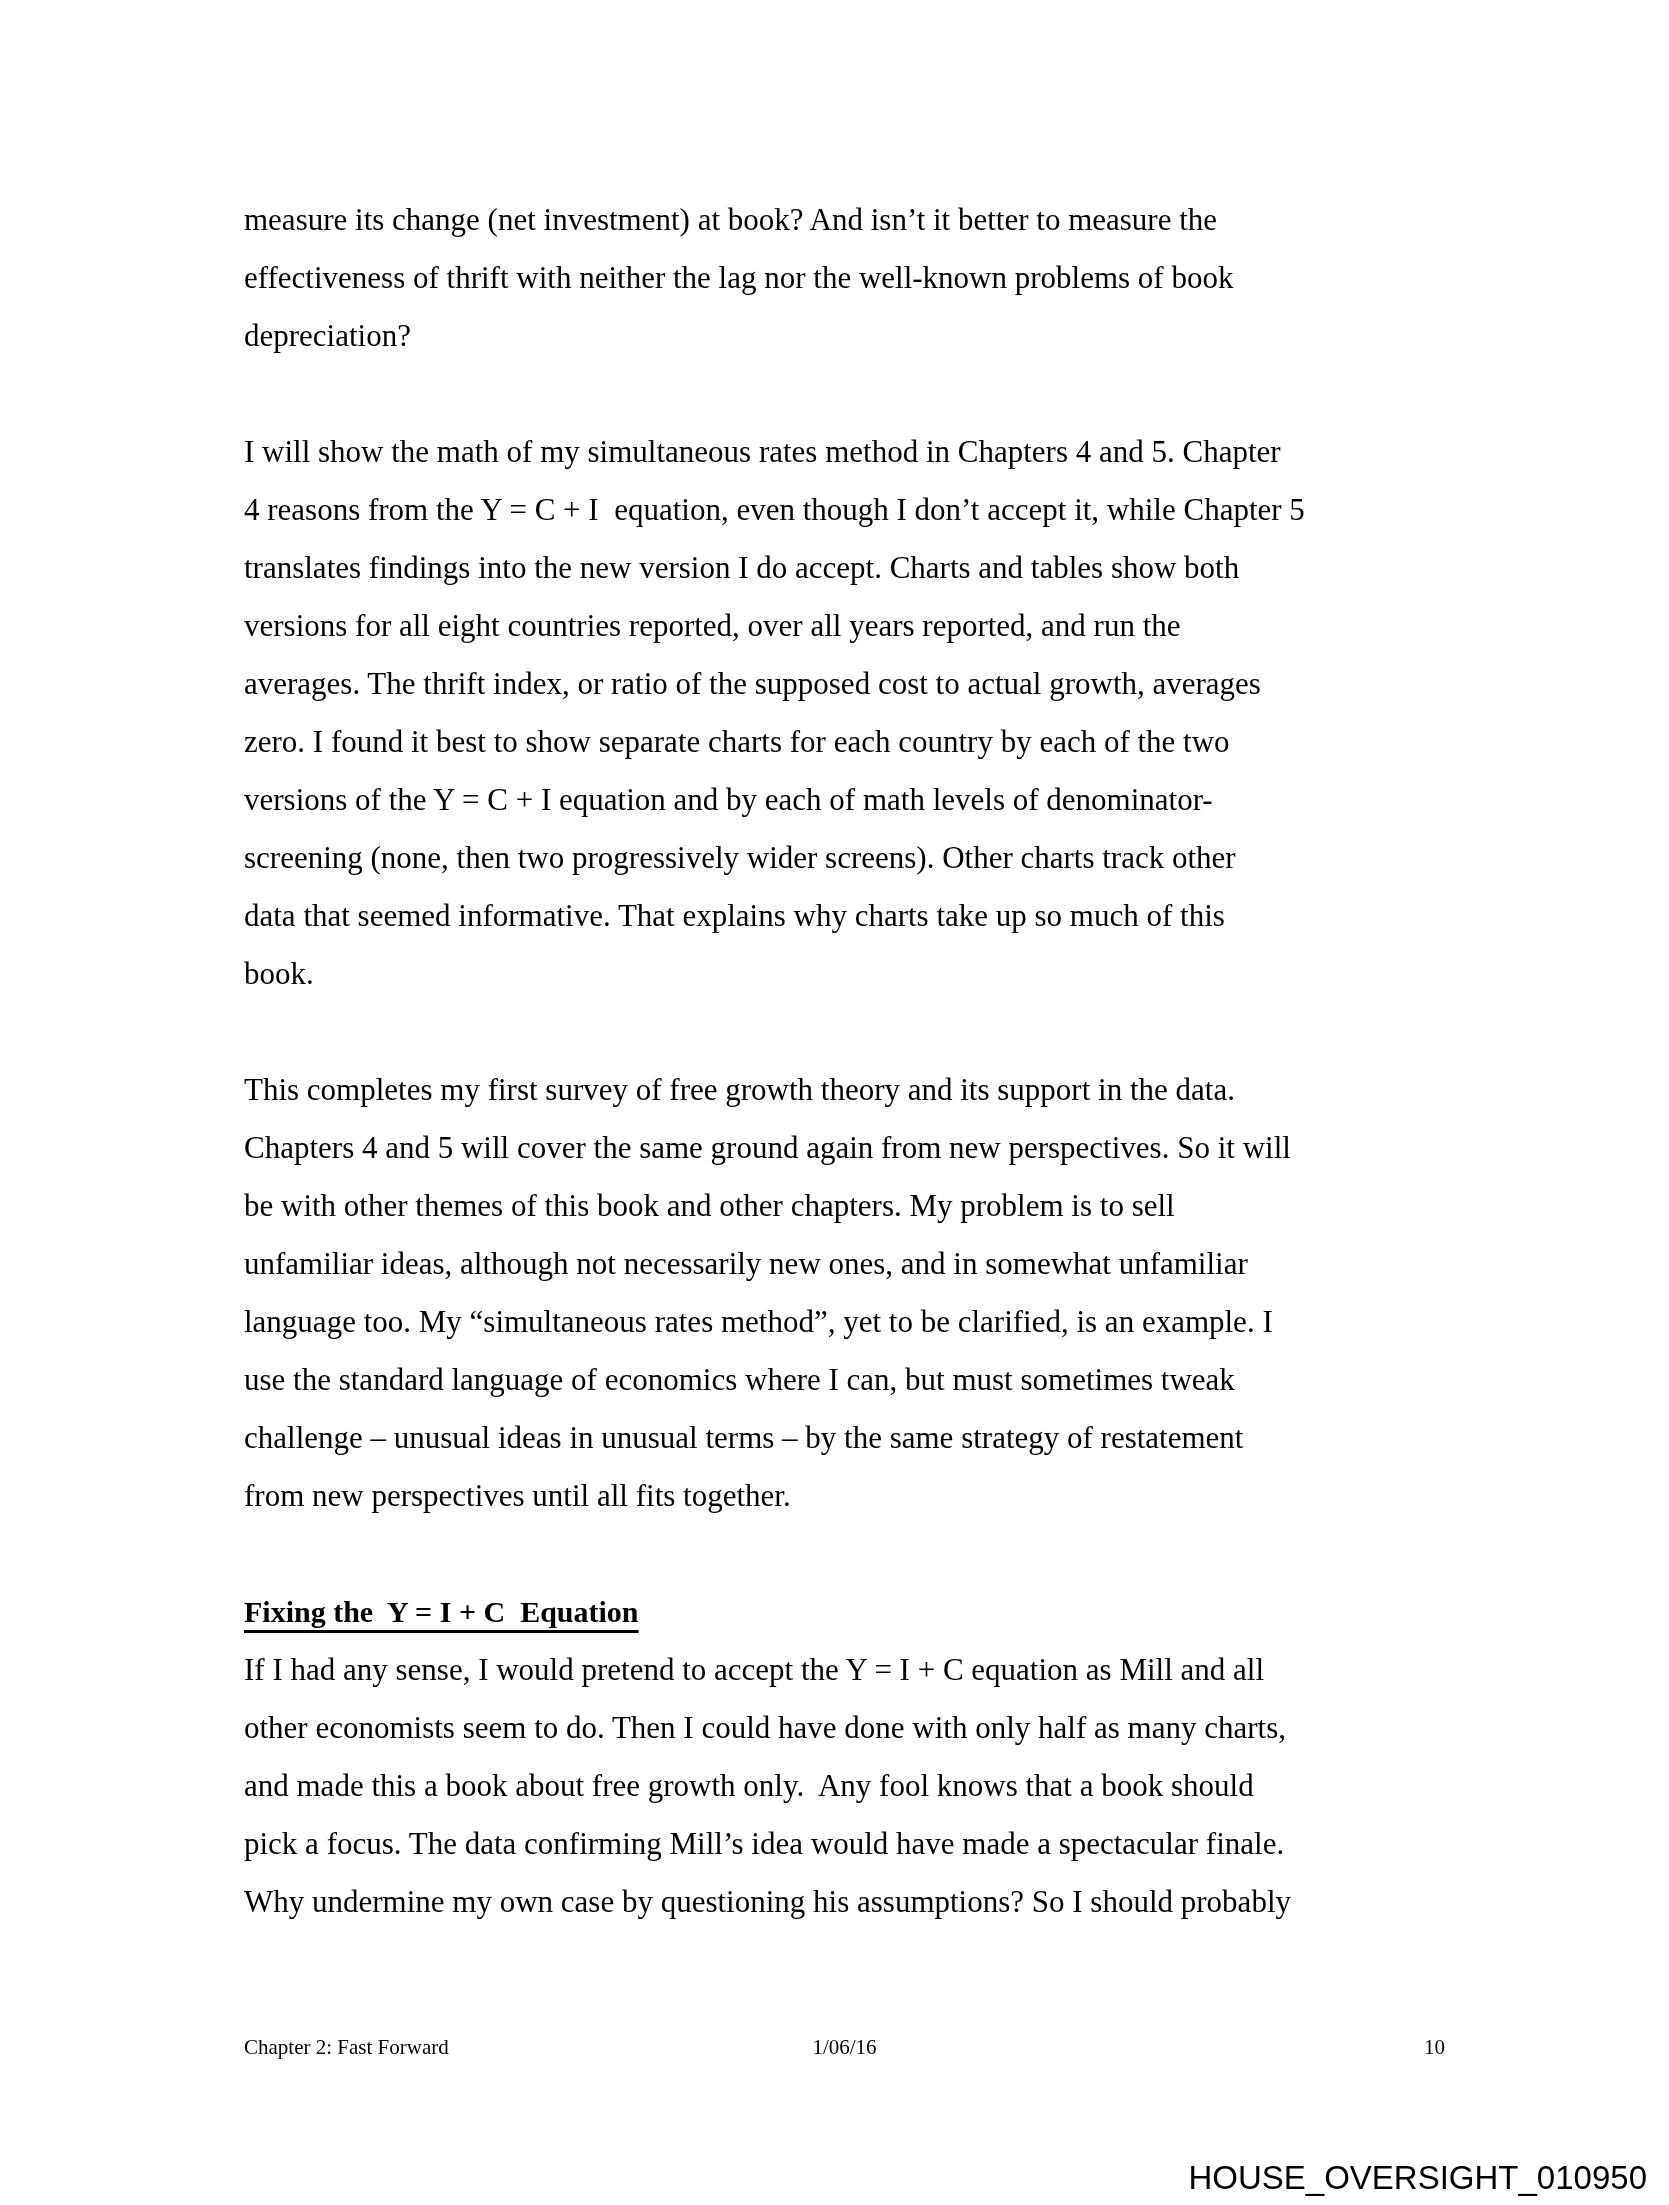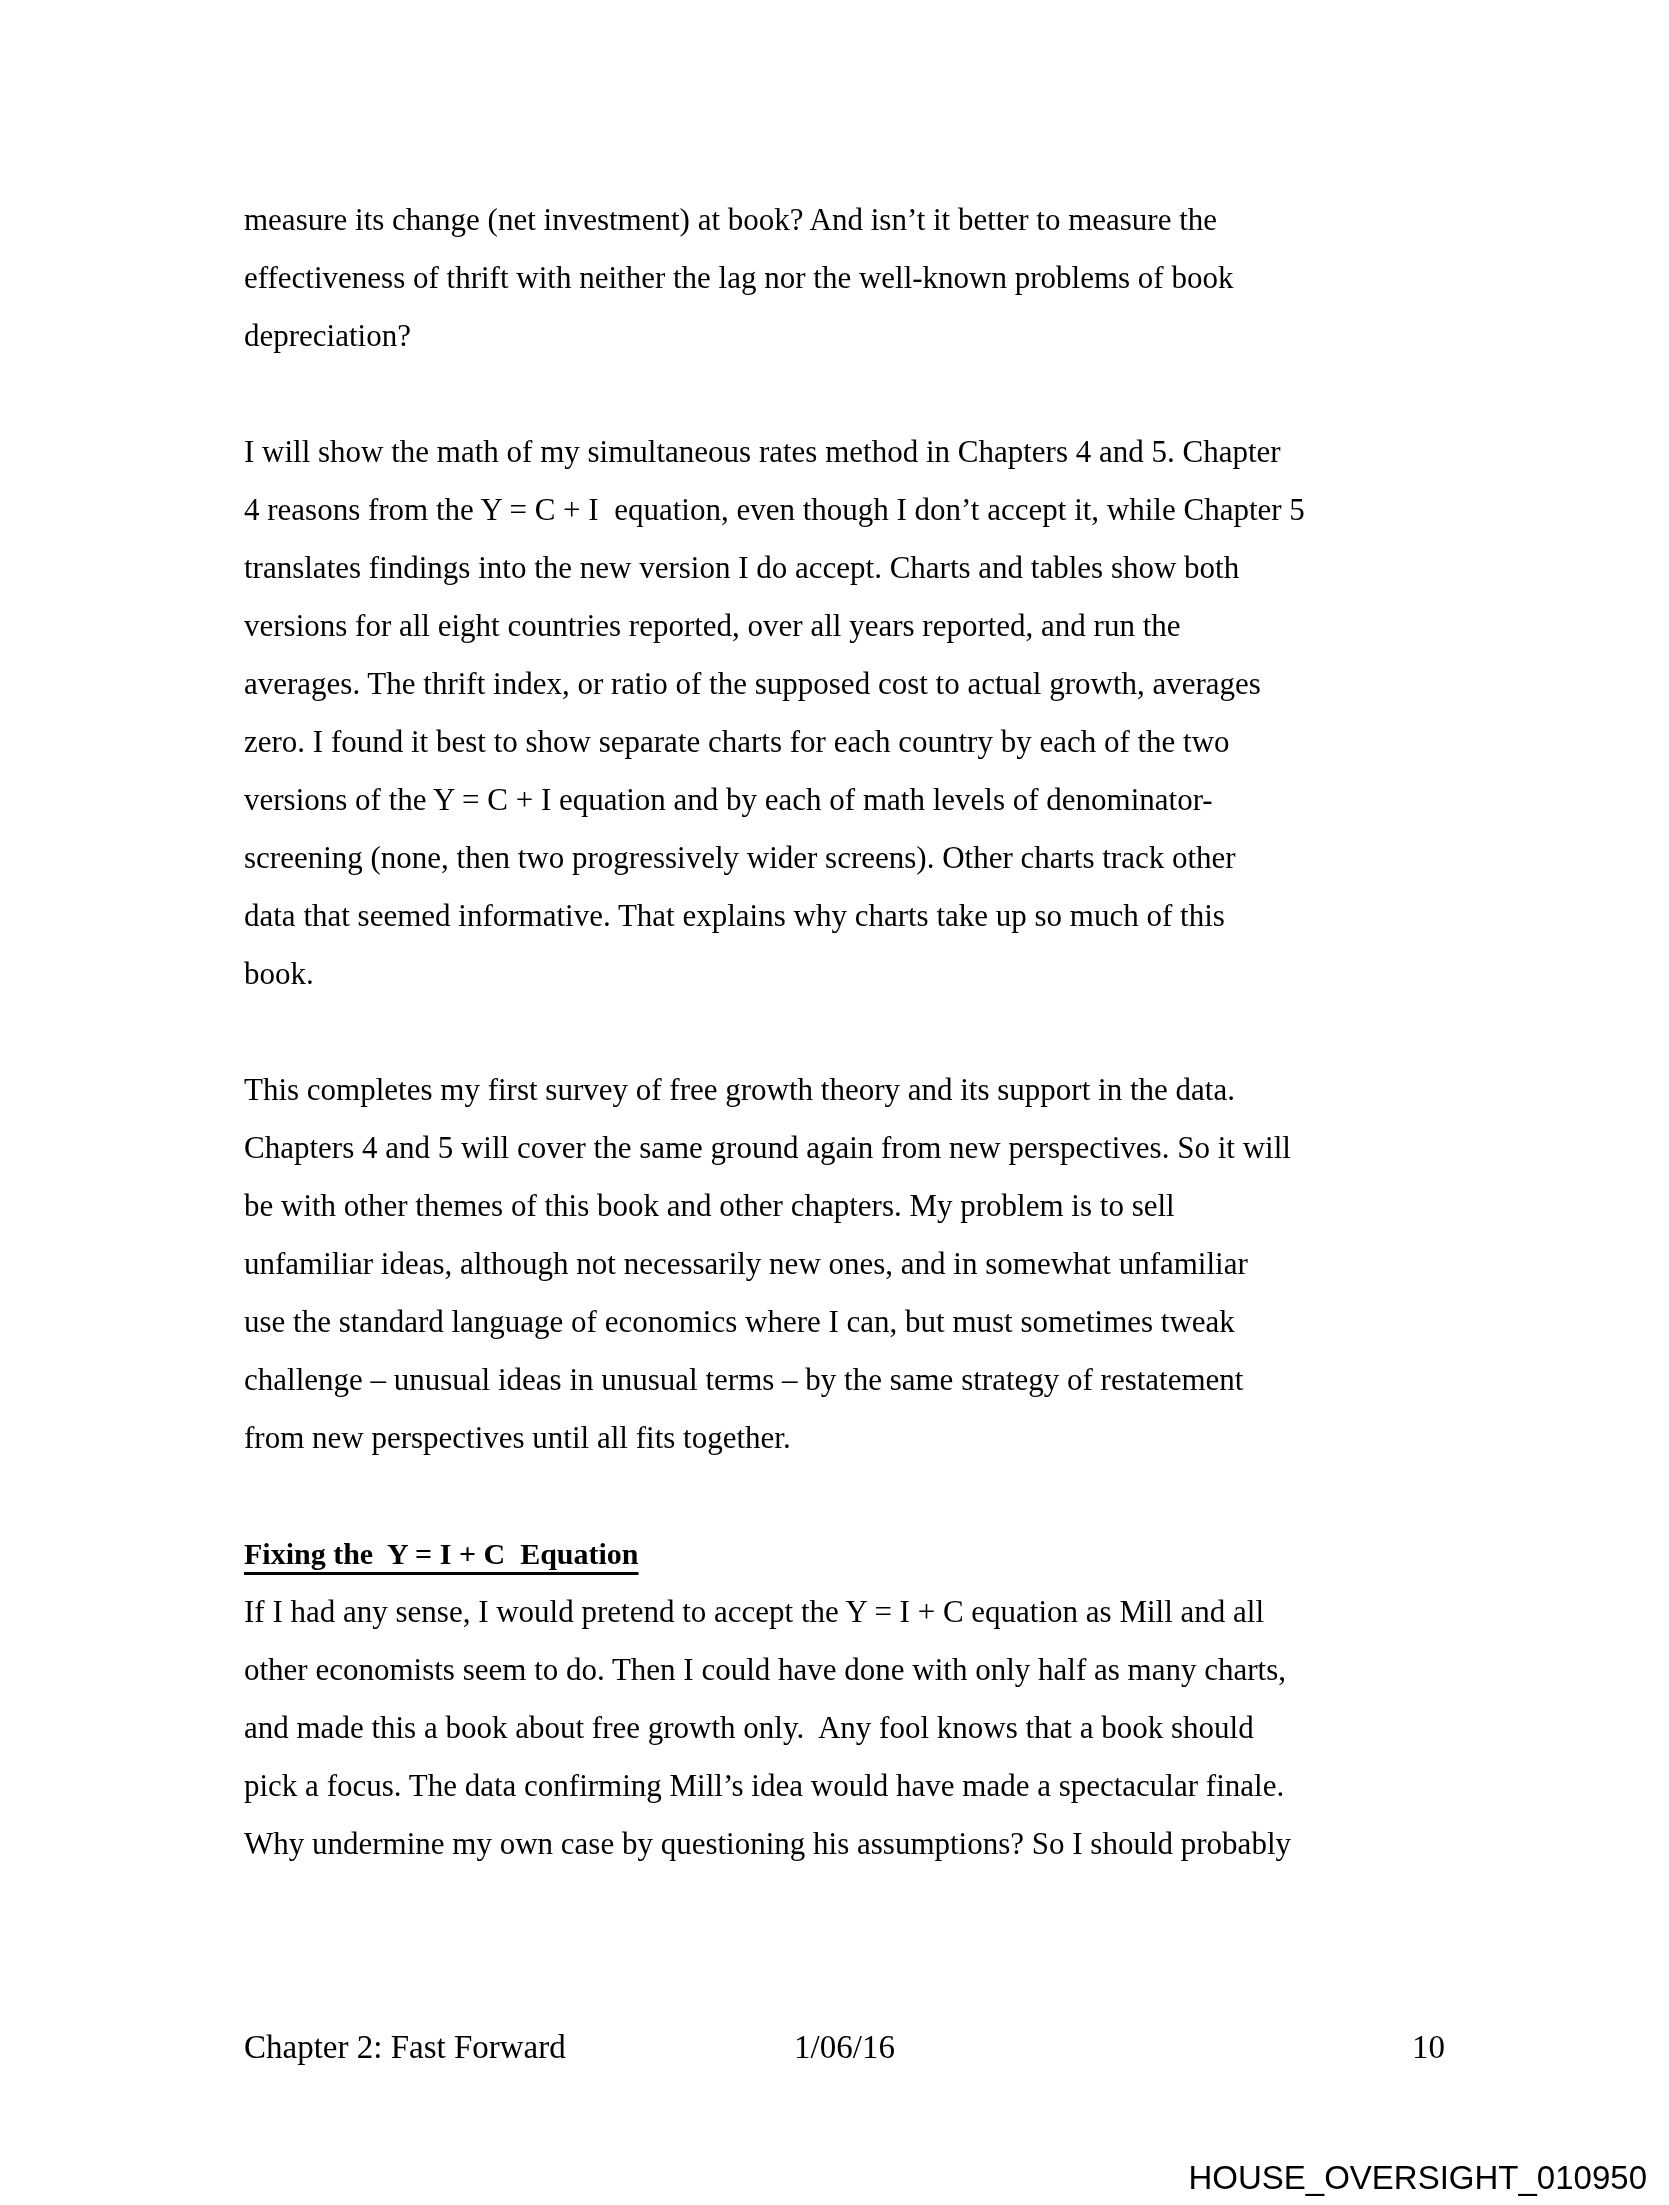--- a/index.html
+++ b/index.html
@@ -45,21 +45,21 @@
     text-decoration: underline;
     text-decoration-thickness: 2.6px;
     text-underline-offset: 7.9px;
   }
   .footer {
     position: absolute;
     left: 244px;
     width: 1201px;
     top: 2024px;
     height: 46px;
-    font-size: 33px;
+    font-size: 21px;
     line-height: 46px;
   }
   .footer .footer-left {
     position: absolute;
     left: 0;
     top: 0;
     white-space: pre;
   }
   .footer .footer-center {
     position: absolute;
@@ -108,20 +108,21 @@
         <div class="line">screening (none, then two progressively wider screens). Other charts track other</div>
         <div class="line">data that seemed informative. That explains why charts take up so much of this</div>
         <div class="line">book.</div>
       </div>
 
     <div class="para">
         <div class="line">This completes my first survey of free growth theory and its support in the data.</div>
         <div class="line">Chapters 4 and 5 will cover the same ground again from new perspectives. So it will</div>
         <div class="line">be with other themes of this book and other chapters. My problem is to sell</div>
         <div class="line">unfamiliar ideas, although not necessarily new ones, and in somewhat unfamiliar</div>
+        <div class="line">language too. My “simultaneous rates method”, yet to be clarified, is an example. I</div>
         <div class="line">use the standard language of economics where I can, but must sometimes tweak</div>
         <div class="line">challenge – unusual ideas in unusual terms – by the same strategy of restatement</div>
         <div class="line">from new perspectives until all fits together.</div>
       </div>
 
     <h2 class="heading">
         <div class="line">Fixing the  Y = I + C  Equation</div>
       </h2>
 
     <div class="para">

